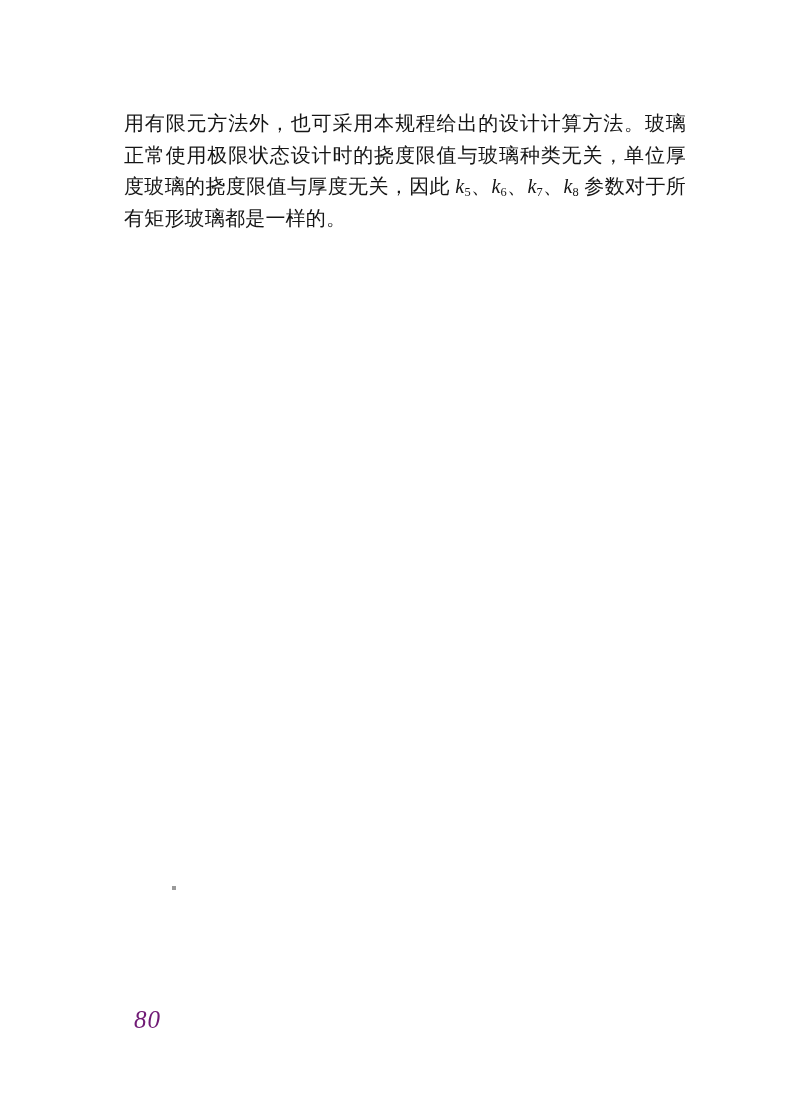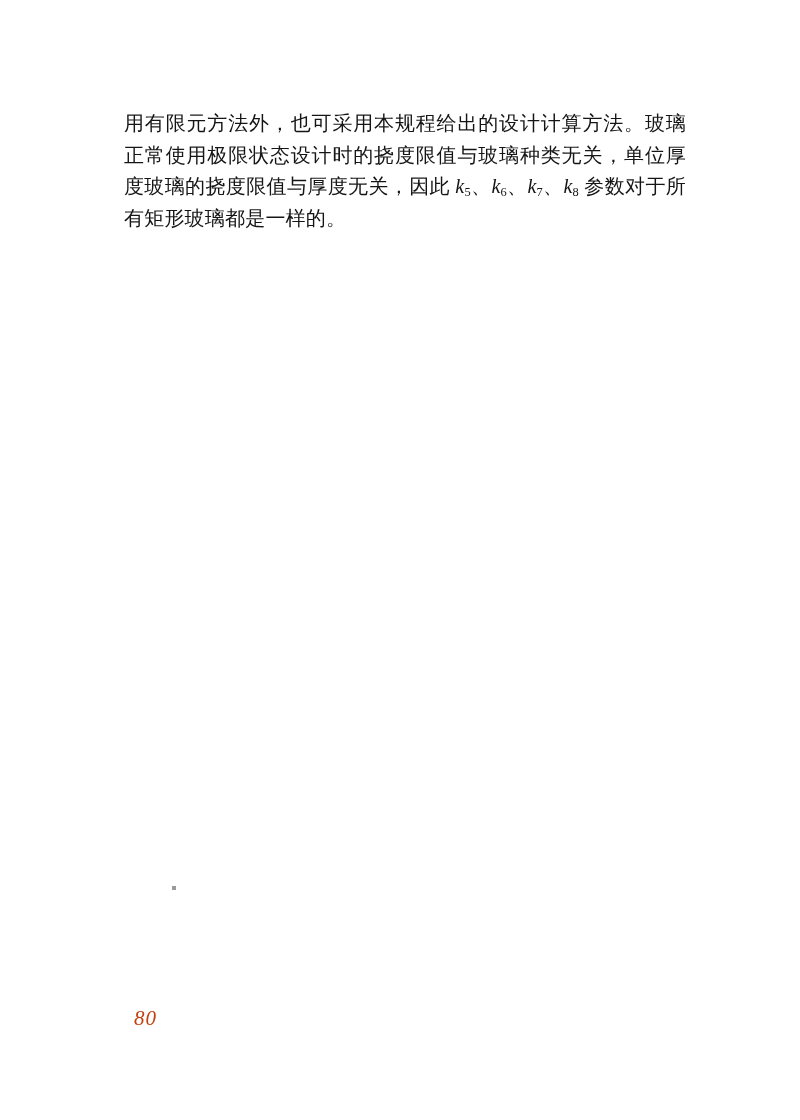--- a/index.html
+++ b/index.html
@@ -42,23 +42,23 @@
   }
   .sec-num {
     font-weight: bold;
     letter-spacing: 2.5px;
     margin-right: 22px;
   }
   .page-number {
     position: absolute;
     left: 134px;
     top: 1006px;
-    font-size: 21px;
+    font-size: 25px;
     font-style: italic;
-    color: #c2410c;
+    color: #701a75;
     letter-spacing: 1px;
   }
   .scan-speck {
     position: absolute;
     left: 172px;
     top: 886px;
     width: 4px;
     height: 4px;
     background: #9a9a9a;
   }

